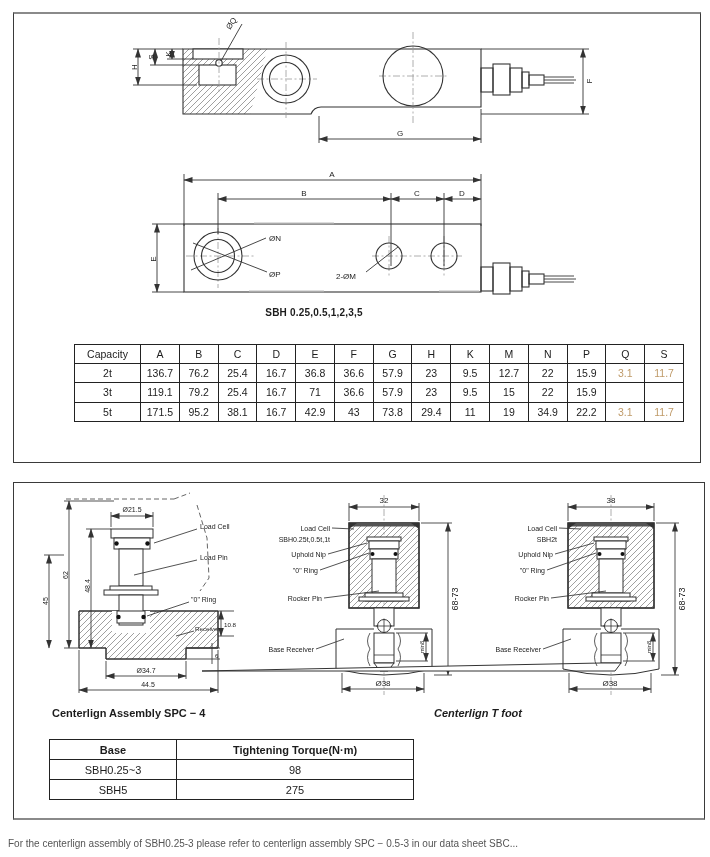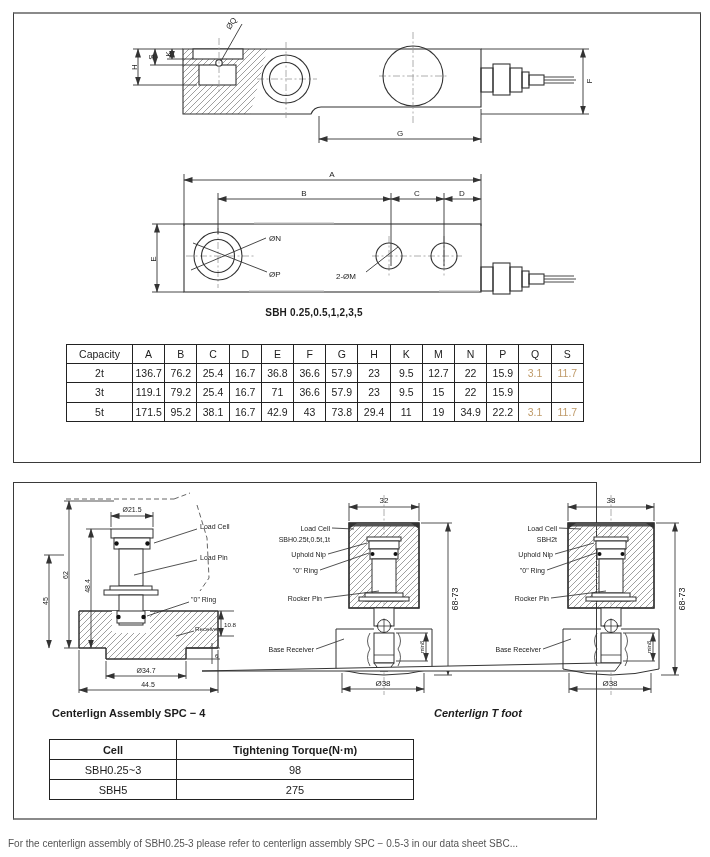--- a/index.html
+++ b/index.html
@@ -1,25 +1,25 @@
 <!DOCTYPE html>
 <html><head>
 <meta charset="utf-8">
 <style>
   html,body{margin:0;padding:0;background:#fff;}
   .page{position:relative;width:710px;height:857px;background:#fff;overflow:hidden;
         font-family:"Liberation Sans",sans-serif;color:#1c1c1c;}
   .panel{position:absolute;background:#fff;border:1px solid #3a3a3a;box-sizing:border-box;}
   .panel-top{left:13px;top:12px;width:688px;height:451px;border-top:2.5px solid #8a8a8a;}
-  .panel-bottom{left:13px;top:482px;width:584px;height:338px;border-bottom:2.5px solid #8a8a8a;}
+  .panel-bottom{left:13px;top:482px;width:692px;height:338px;border-bottom:2.5px solid #8a8a8a;}
   .abs{position:absolute;}
   .drawing-title{left:150px;top:293px;width:300px;text-align:center;
                  font-size:10px;font-weight:bold;letter-spacing:.2px;}
   table{border-collapse:collapse;table-layout:fixed;}
-  .dim-table{left:52px;top:330px;width:518px;}
+  .dim-table{left:60px;top:330px;width:610px;}
   .dim-table td,.dim-table th{border:1px solid #222;font-size:10.5px;font-weight:normal;
       text-align:center;padding:0;height:18.2px;overflow:hidden;white-space:nowrap;}
   .dim-table .hl{color:#bf9a68;}
   .torque-table{left:35px;top:256px;width:364px;}
   .torque-table td,.torque-table th{border:1px solid #222;font-size:11px;text-align:center;
       padding:0;height:19px;white-space:nowrap;}
   .torque-table th{font-weight:bold;}
   .caption{font-size:11px;font-weight:bold;}
   .footer-note{left:8px;top:838px;width:700px;font-size:10px;color:#555;}
   svg{position:absolute;left:0;top:0;}
@@ -448,21 +448,21 @@
     <div class="abs caption" style="left:38px;top:224px;">Centerlign Assembly SPC − 4</div>
     <div class="abs caption" style="left:420px;top:224px;font-style:italic;">Centerlign T foot</div>
 
     <table class="abs torque-table">
       <colgroup>
           <col style="width:127px">
           <col style="width:237px">
         </colgroup>
       <tbody>
           <tr>
-        <th>Cell</th>
+        <th>Base</th>
         <th>Tightening Torque(N·m)</th>
       </tr>
       <tr>
         <td>SBH0.25~3</td>
         <td>98</td>
       </tr>
       <tr>
         <td>SBH5</td>
         <td>275</td>
       </tr>

